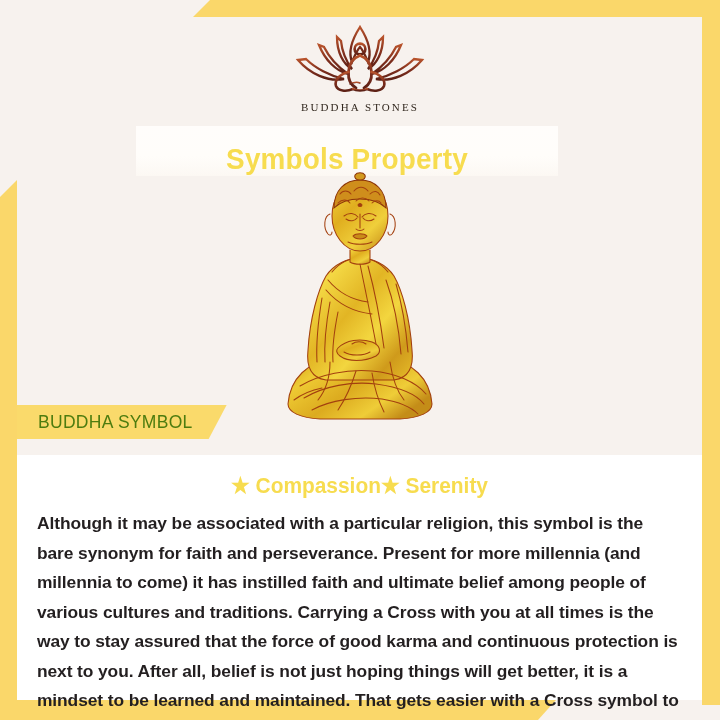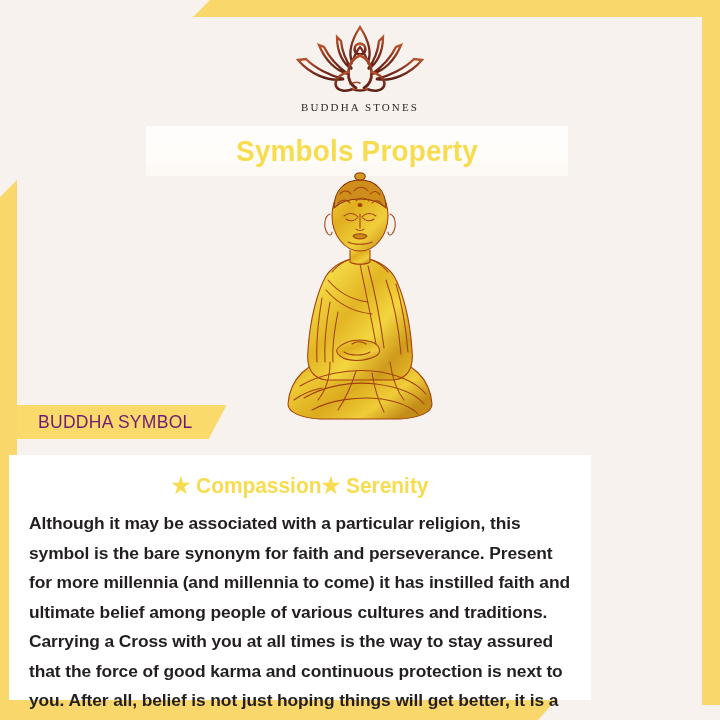--- a/index.html
+++ b/index.html
@@ -78,26 +78,26 @@
     font-size: 11px;
     letter-spacing: 2.1px;
     color: #32281f;
     white-space: nowrap;
   }
 
   
   .title-band {
     position: absolute;
     top: 126px;
-    left: 146px;
+    left: 136px;
     width: 422px;
     height: 50px;
     background: linear-gradient(180deg,#fffdfb 0%, #fffdfa 60%, #fcf8f3 100%);
     display: flex;
-    align-items: center;
+    align-items: flex-end;
     justify-content: center;
   }
   .title-text {
     font-family: "Liberation Sans Narrow", "Liberation Sans", sans-serif;
     font-weight: 700;
     font-size: 30px;
     letter-spacing: 0.2px;
     color: #f7dc4f;
     transform: scaleX(0.93);
     white-space: nowrap;
@@ -120,32 +120,32 @@
     top: 405px;
     left: 17px;
     height: 34px;
     padding: 0 34px 0 21px;
     background: #fada6b;
     display: flex;
     align-items: center;
     clip-path: polygon(0 0, 100% 0, calc(100% - 18px) 100%, 0 100%);
   }
   .ribbon-text {
-    color: #701a75;
+    color: #4d7c0f;
     font-size: 17.5px;
     letter-spacing: 0.3px;
     white-space: nowrap;
   }
 
   
   .panel {
     position: absolute;
-    left: 9px;
+    left: 17px;
     top: 455px;
-    width: 582px;
+    width: 685px;
     bottom: 20px;
     background: #ffffff;
     padding: 10px 10px 0 10px;
   }
   .panel-heading {
     text-align: center;
     font-family: "Liberation Sans Narrow", "Liberation Sans", sans-serif;
     font-weight: 700;
     font-size: 22px;
     color: #f7dc4f;

